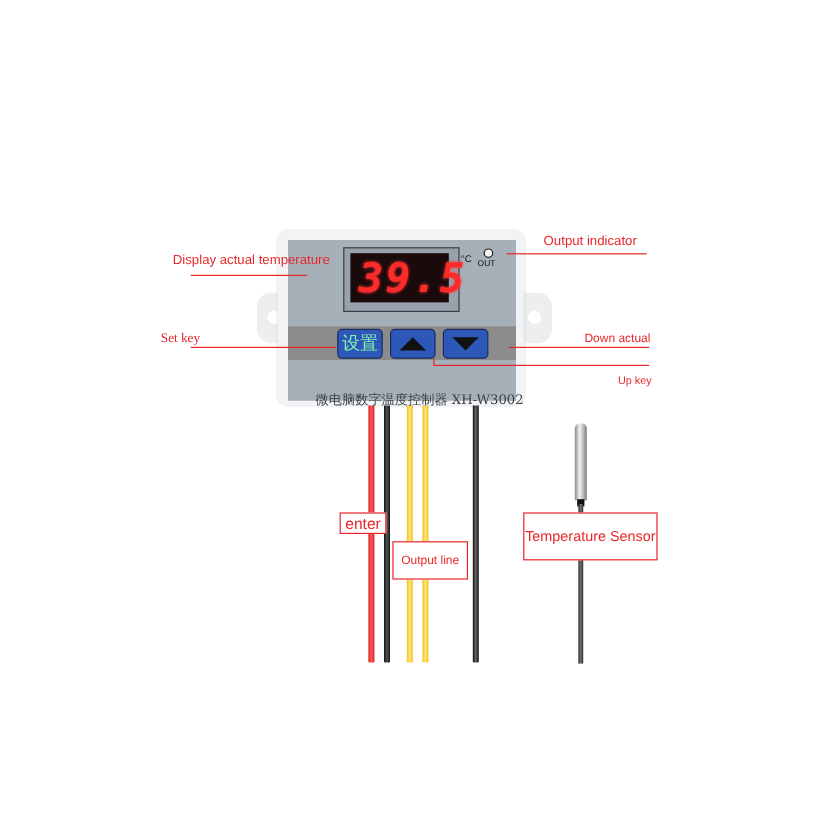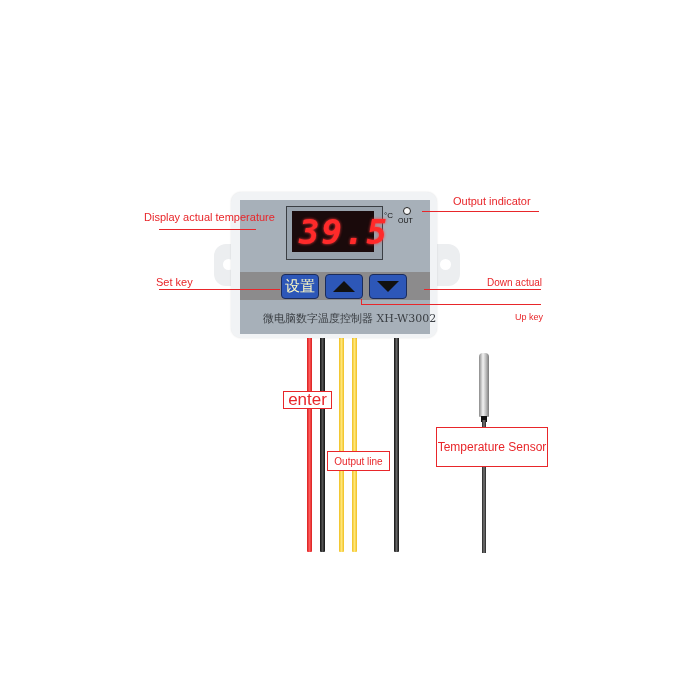--- a/index.html
+++ b/index.html
@@ -13,21 +13,21 @@
   .ear { background:#eceef0; border-radius:12px; }
   .ear-hole { background:#ffffff; border-radius:50%; }
   .face { background:#a7b0b9; }
   .strip { background:#8c8b8c; }
   .display-frame { border:1px solid #3b3f44; background:#98a2ac; }
   .display { background:#1a0a0b; }
   .digits { color:#ff2a2a; font-family:"DejaVu Sans Mono", monospace; font-size:34px; font-weight:bold;
             letter-spacing:2px; text-shadow:0 0 3px #ff3a3a; line-height:1; font-style:italic; }
   .btn { background:#2d57b8; border:1.5px solid #1b2c5b; border-radius:4px; box-sizing:border-box;
          display:flex; align-items:center; justify-content:center; color:#0d1a3a; cursor:pointer; }
-  .btn-text { color:#fef9c3; font-family:"DejaVu Serif", serif; font-size:15px; }
+  .btn-text { color:#86efac; font-family:"DejaVu Serif", serif; font-size:15px; }
   .tri-up { width:0; height:0; border-left:11px solid transparent; border-right:11px solid transparent; border-bottom:11px solid #111; }
   .tri-down { width:0; height:0; border-left:11px solid transparent; border-right:11px solid transparent; border-top:11px solid #111; }
   .model { color:#3b3f44; font-size:11px; font-family:"DejaVu Serif", serif; white-space:nowrap; }
   .wire { width:5px; border-radius:1px; }
   .box-label { border:1px solid #e8262a; background:#fff; color:#e8262a; font-size:11px; white-space:nowrap;
                box-sizing:border-box; display:flex; align-items:center; justify-content:center; }
 </style>
 </head>
 <body>
 
@@ -59,39 +59,39 @@
 <div class="abs btn" style="left:281px;top:274px;width:38px;height:25px;">
   <span class="btn-text">设置</span>
 </div>
 <div class="abs btn" style="left:325px;top:274px;width:38px;height:25px;">
   <div class="tri-up"></div>
 </div>
 <div class="abs btn" style="left:369px;top:274px;width:38px;height:25px;">
   <div class="tri-down"></div>
 </div>
 
-<div class="abs model" style="left:263px;top:311px;">微电脑数字温度控制器  XH-W3002</div>
+<div class="abs model" style="left:263px;top:326px;">微电脑数字温度控制器  XH-W3002</div>
 
 <div class="abs label" style="left:144px;top:212px;">Display actual temperature</div>
 <div class="abs line" style="left:159px;top:229px;width:97px;"></div>
 
 <div class="abs label" style="left:453px;top:196px;">Output indicator</div>
 <div class="abs line" style="left:422px;top:211px;width:117px;"></div>
 
-<div class="abs label" style="left:156px;top:277px;">Set key</div>
+<div class="abs label" style="left:134px;top:277px;font-family:Liberation Serif, serif;">Set key</div>
 <div class="abs line" style="left:159px;top:289px;width:121px;"></div>
 
 <div class="abs label" style="left:487px;top:278px;font-size:10px;">Down actual</div>
 <div class="abs line" style="left:424px;top:289px;width:117px;"></div>
 
 <div class="abs label" style="left:515px;top:293px;font-size:9px;margin-top:20px;">Up key</div>
 <div class="abs vline" style="left:361px;top:299px;height:5px;"></div>
 <div class="abs line" style="left:361px;top:304px;width:180px;"></div>
 
-<div class="abs box-label" style="left:283px;top:391px;width:49px;height:18px;font-size:17px;">enter</div>
+<div class="abs box-label" style="left:283px;top:427px;width:39px;height:18px;font-size:13px;">enter</div>
 
-<div class="abs box-label" style="left:327px;top:451px;width:63px;height:20px;font-size:10px;">Output line</div>
+<div class="abs box-label" style="left:327px;top:451px;width:63px;height:32px;font-size:10px;">Output line</div>
 
 <div class="abs" style="left:479px;top:353px;width:10px;height:64px;border-radius:4px 4px 1px 1px;background:linear-gradient(90deg,#8a8a8a,#f2f2f2 40%,#bdbdbd 70%,#7a7a7a);"></div>
 <div class="abs" style="left:481px;top:416px;width:6px;height:6px;background:#111;"></div>
 <div class="abs" style="left:482px;top:420px;width:4px;height:133px;background:linear-gradient(90deg,#222,#777,#222);"></div>
 
 <div class="abs box-label" style="left:436px;top:427px;width:112px;height:40px;font-size:12px;">Temperature Sensor</div>
 
 </body></html>

